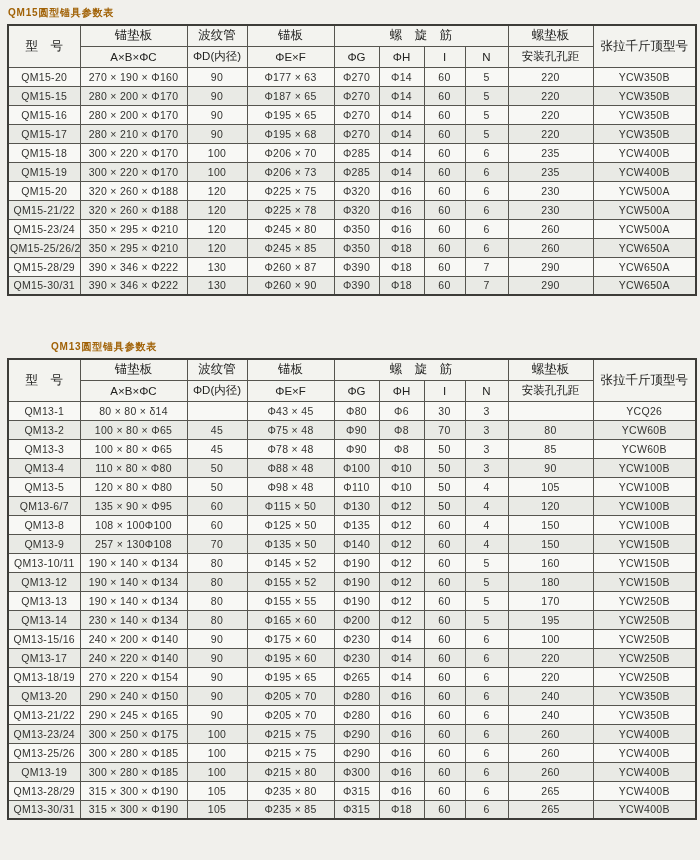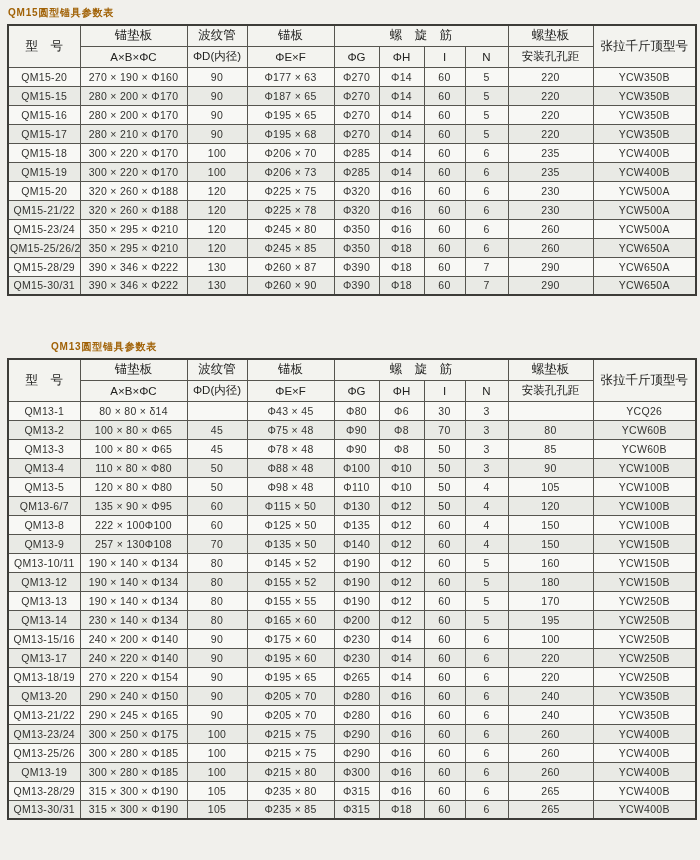--- a/index.html
+++ b/index.html
@@ -334,21 +334,21 @@
             <td>Φ115 × 50</td>
             <td>Φ130</td>
             <td>Φ12</td>
             <td>50</td>
             <td>4</td>
             <td>120</td>
             <td>YCW100B</td>
           </tr>
           <tr>
             <td>QM13-8</td>
-            <td>222 × 100Φ100</td>
+            <td>108 × 100Φ100</td>
             <td>60</td>
             <td>Φ125 × 50</td>
             <td>Φ135</td>
             <td>Φ12</td>
             <td>60</td>
             <td>4</td>
             <td>150</td>
             <td>YCW100B</td>
           </tr>
           <tr>

